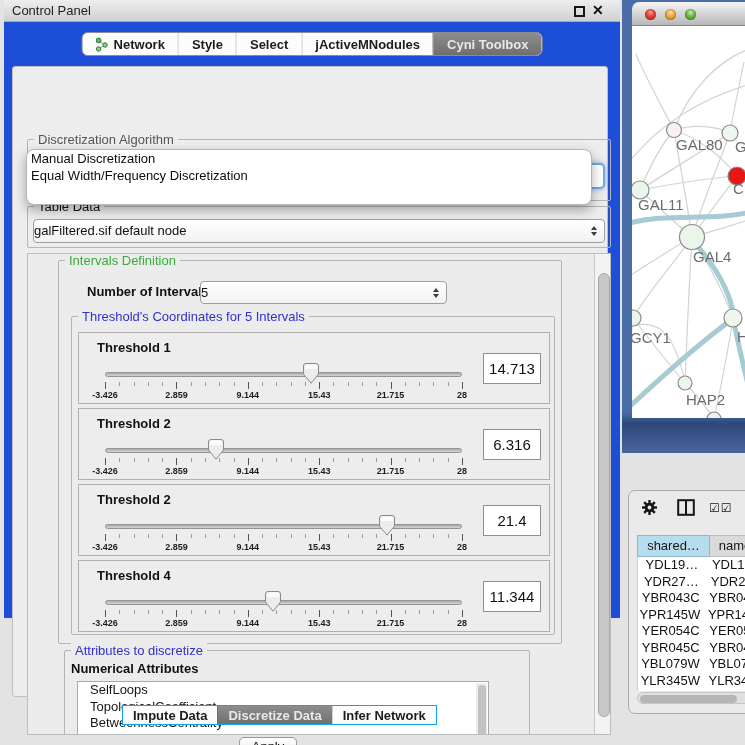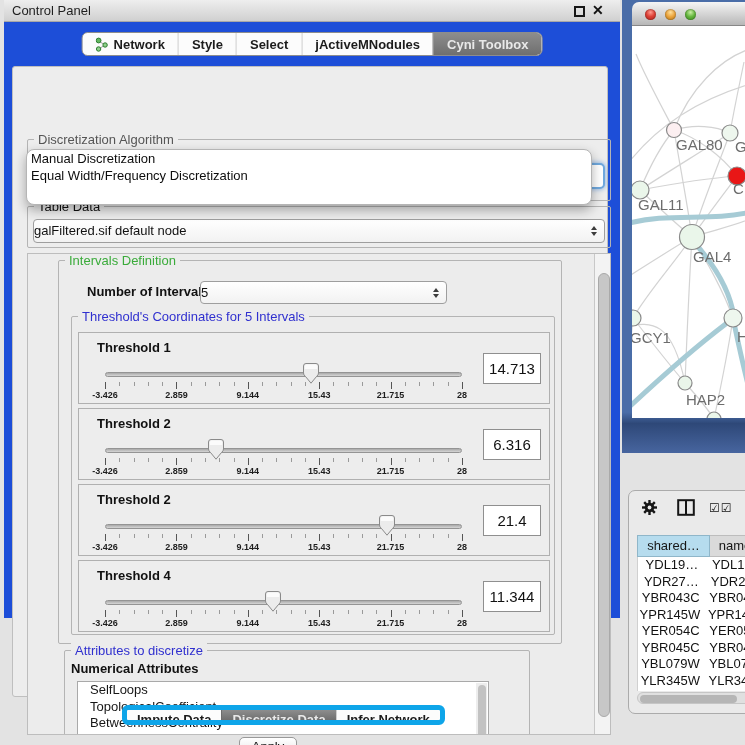--- a/index.html
+++ b/index.html
@@ -82,21 +82,21 @@
 
   #v-scrollbar{position:absolute;left:566px;top:0;bottom:0;width:18px;background:#f3f3f3;border-left:1px solid #c8c8c8}
   #v-thumb{position:absolute;left:2.5px;top:19px;width:12px;height:444px;background:#c7c7c7;
     border:1px solid #a9a9a9;border-radius:7px}
 
   #apply-btn{position:absolute;left:226px;top:670px;width:58px;height:20px;
     background:linear-gradient(#ffffff,#e4e4e4);border:1px solid #999;border-radius:5px;
     font-size:13px;color:#111;text-align:center;line-height:18px}
 
   #bottom-tabs{position:absolute;left:118px;top:705px;display:flex;height:20px;background:#fcfcfc;
-    border:5px solid #0ea5e9;border-radius:6px;overflow:hidden}
+    border:1px solid #0ea5e9;border-radius:0;overflow:hidden}
   .bottom-tab{padding:0 10px;font-size:13px;font-weight:bold;color:#1c1c1c;line-height:19px;
     border-left:1px solid #cfcfcf;white-space:nowrap}
   .bottom-tab:first-child{border-left:none}
   .bottom-tab.selected{background:linear-gradient(#8d8d8d,#6f6f6f);color:#e9e9e9;border-left-color:#6d6d6d}
 
   
   #net-window{position:absolute;left:622px;top:0;width:123px;height:453px;
     background:linear-gradient(180deg,#4a6da8 0%,#4a6da8 91%,#2e4878 93.5%,#47659f 100%)}
   .mac-titlebar{position:absolute;left:10px;top:2px;right:0;height:24px;
     background:linear-gradient(#f5f5f5,#b7b7b7);border-top-left-radius:7px;border-bottom:1px solid #878787}

